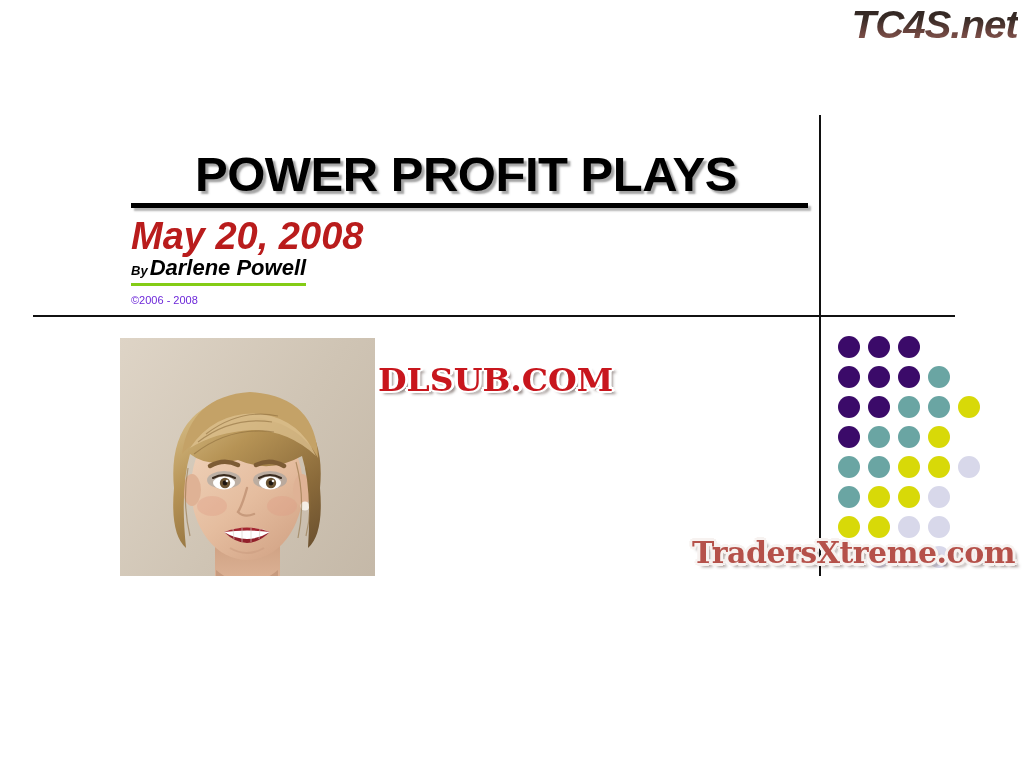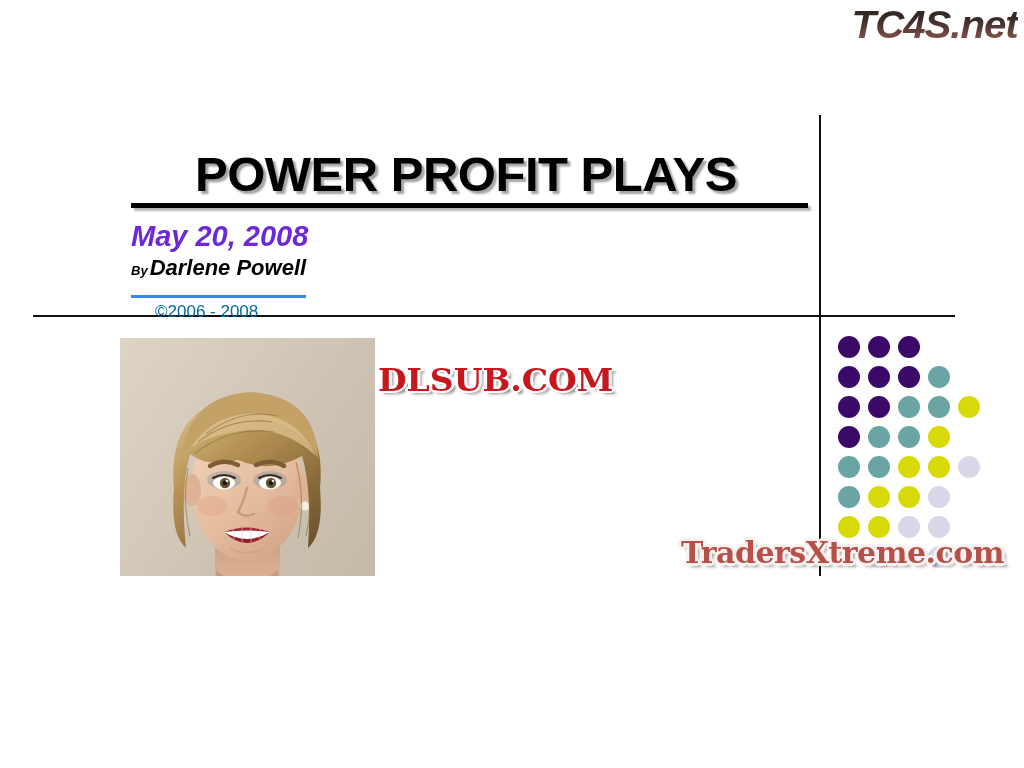--- a/index.html
+++ b/index.html
@@ -80,31 +80,31 @@
   #title-underline {
     margin-top: 3px;
     width: 677px;
     height: 5px;
     background: #000000;
     box-shadow: 3px 3px 2px rgba(90, 90, 90, 0.45);
   }
   #slide-date {
     margin-top: 12px;
     font-family: "Liberation Sans", sans-serif;
-    font-size: 29px;
+    font-size: 38px;
     font-weight: bold;
     font-style: italic;
     line-height: 32px;
-    color: #6d28d9;
+    color: #b91c1c;
   }
   #byline {
     margin-top: 5px;
     display: inline-block;
-    border-bottom: 3px solid #3b82f6;
-    padding-bottom: 13px;
+    border-bottom: 3px solid #84cc16;
+    padding-bottom: 1px;
     line-height: 22px;
     white-space: nowrap;
   }
   #byline-prefix {
     font-family: "Liberation Sans", sans-serif;
     font-size: 13px;
     font-weight: bold;
     font-style: italic;
     color: #000000;
   }
@@ -112,25 +112,24 @@
     font-family: "Liberation Sans", sans-serif;
     font-size: 22px;
     font-weight: bold;
     font-style: italic;
     color: #000000;
     margin-left: 2px;
   }
   #copyright {
     margin-top: 4px;
     font-family: "Liberation Sans", sans-serif;
-    font-size: 17px;
+    font-size: 11px;
     font-weight: normal;
     line-height: 20px;
-    color: #0369a1;
-    margin-left: 24px;
+    color: #6d28d9;
   }
 
   
   #portrait {
     position: absolute;
     left: 120px;
     top: 338px;
     width: 255px;
     height: 393px;
     overflow: hidden;
@@ -185,21 +184,21 @@
     left: 950px;
     top: 702px;
     font-family: "Liberation Sans", sans-serif;
     font-size: 14px;
     color: #111111;
   }
 
   
   #brand-traders {
     position: absolute;
-    right: 20px;
+    right: 9px;
     bottom: 4px;
     font-family: "DejaVu Serif", serif;
     font-size: 30px;
     font-weight: bold;
     line-height: 38px;
     letter-spacing: -0.5px;
     white-space: nowrap;
     color: #b5514a;
     text-shadow:
       -2px -2px 0 #f7f2f0,

